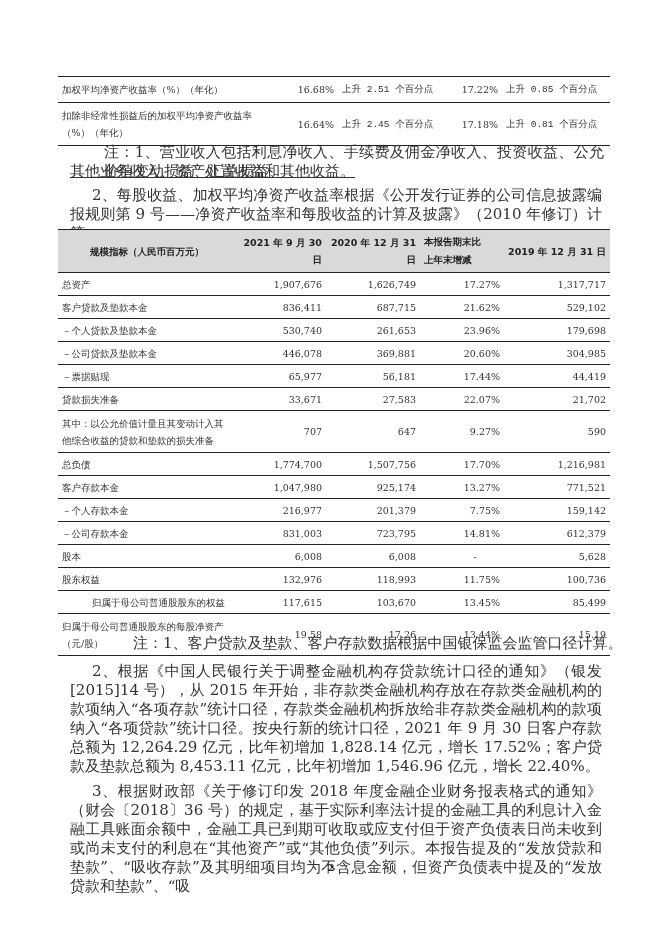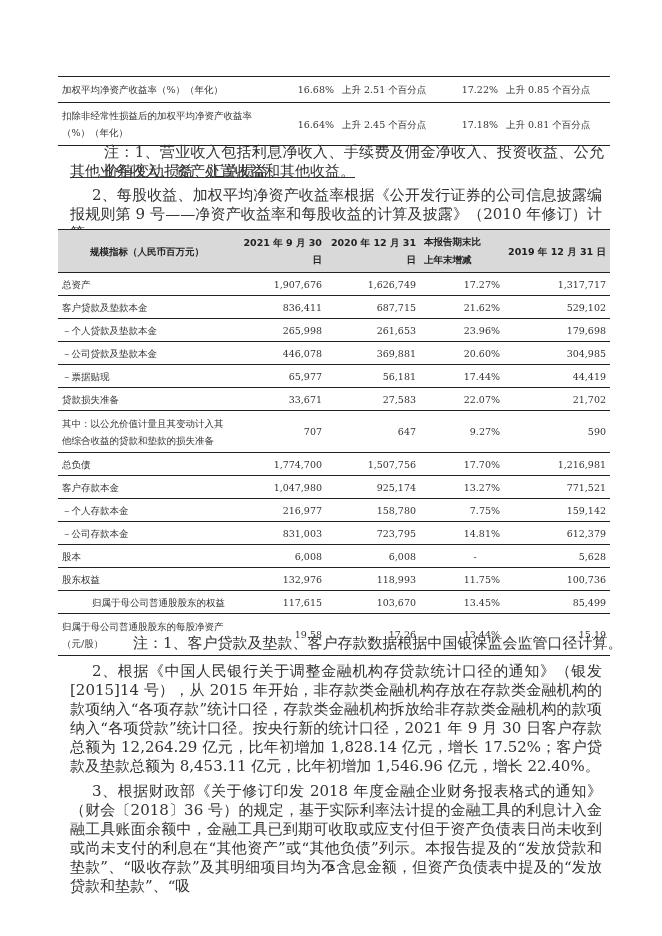--- a/index.html
+++ b/index.html
@@ -6,21 +6,21 @@
   body {
     width: 662px; height: 936px; position: relative; overflow: hidden;
     font-family: "DejaVu Serif", "Liberation Serif", serif;
     color: #333333;
   }
   .page { position: absolute; left: 0; top: 0; width: 662px; height: 760px; }
 
   table { border-collapse: collapse; position: absolute; left: 58px; width: 552px; table-layout: fixed; }
   td, th { font-size: 9.5px; line-height: 17px; padding: 0 4px; vertical-align: middle; font-weight: normal; }
   .num { text-align: right; }
-  .ctr { text-align: left; }
+  .ctr { text-align: left; font-family: Liberation Mono, monospace; }
 
   
   #roe-table { top: 76px; }
   #roe-table tr { border-top: 1.5px solid #222; }
   #roe-table tr:last-child { border-bottom: 1.5px solid #222; }
   #roe-table td { height: 25px; }
   #roe-table tr.tall td { height: 42px; }
 
   
   #scale-table { top: 229px; }
@@ -104,21 +104,21 @@
         </tr>
       <tr>
           <td>客户贷款及垫款本金</td>
           <td class="num">836,411</td>
           <td class="num">687,715</td>
           <td class="num">21.62%</td>
           <td class="num">529,102</td>
         </tr>
       <tr>
           <td>－个人贷款及垫款本金</td>
-          <td class="num">265,998</td>
+          <td class="num">530,740</td>
           <td class="num">261,653</td>
           <td class="num">23.96%</td>
           <td class="num">179,698</td>
         </tr>
       <tr>
           <td>－公司贷款及垫款本金</td>
           <td class="num">446,078</td>
           <td class="num">369,881</td>
           <td class="num">20.60%</td>
           <td class="num">304,985</td>
@@ -154,21 +154,21 @@
       <tr>
           <td>客户存款本金</td>
           <td class="num">1,047,980</td>
           <td class="num">925,174</td>
           <td class="num">13.27%</td>
           <td class="num">771,521</td>
         </tr>
       <tr>
           <td>－个人存款本金</td>
           <td class="num">216,977</td>
-          <td class="num">158,780</td>
+          <td class="num">201,379</td>
           <td class="num">7.75%</td>
           <td class="num">159,142</td>
         </tr>
       <tr>
           <td>－公司存款本金</td>
           <td class="num">831,003</td>
           <td class="num">723,795</td>
           <td class="num">14.81%</td>
           <td class="num">612,379</td>
         </tr>

